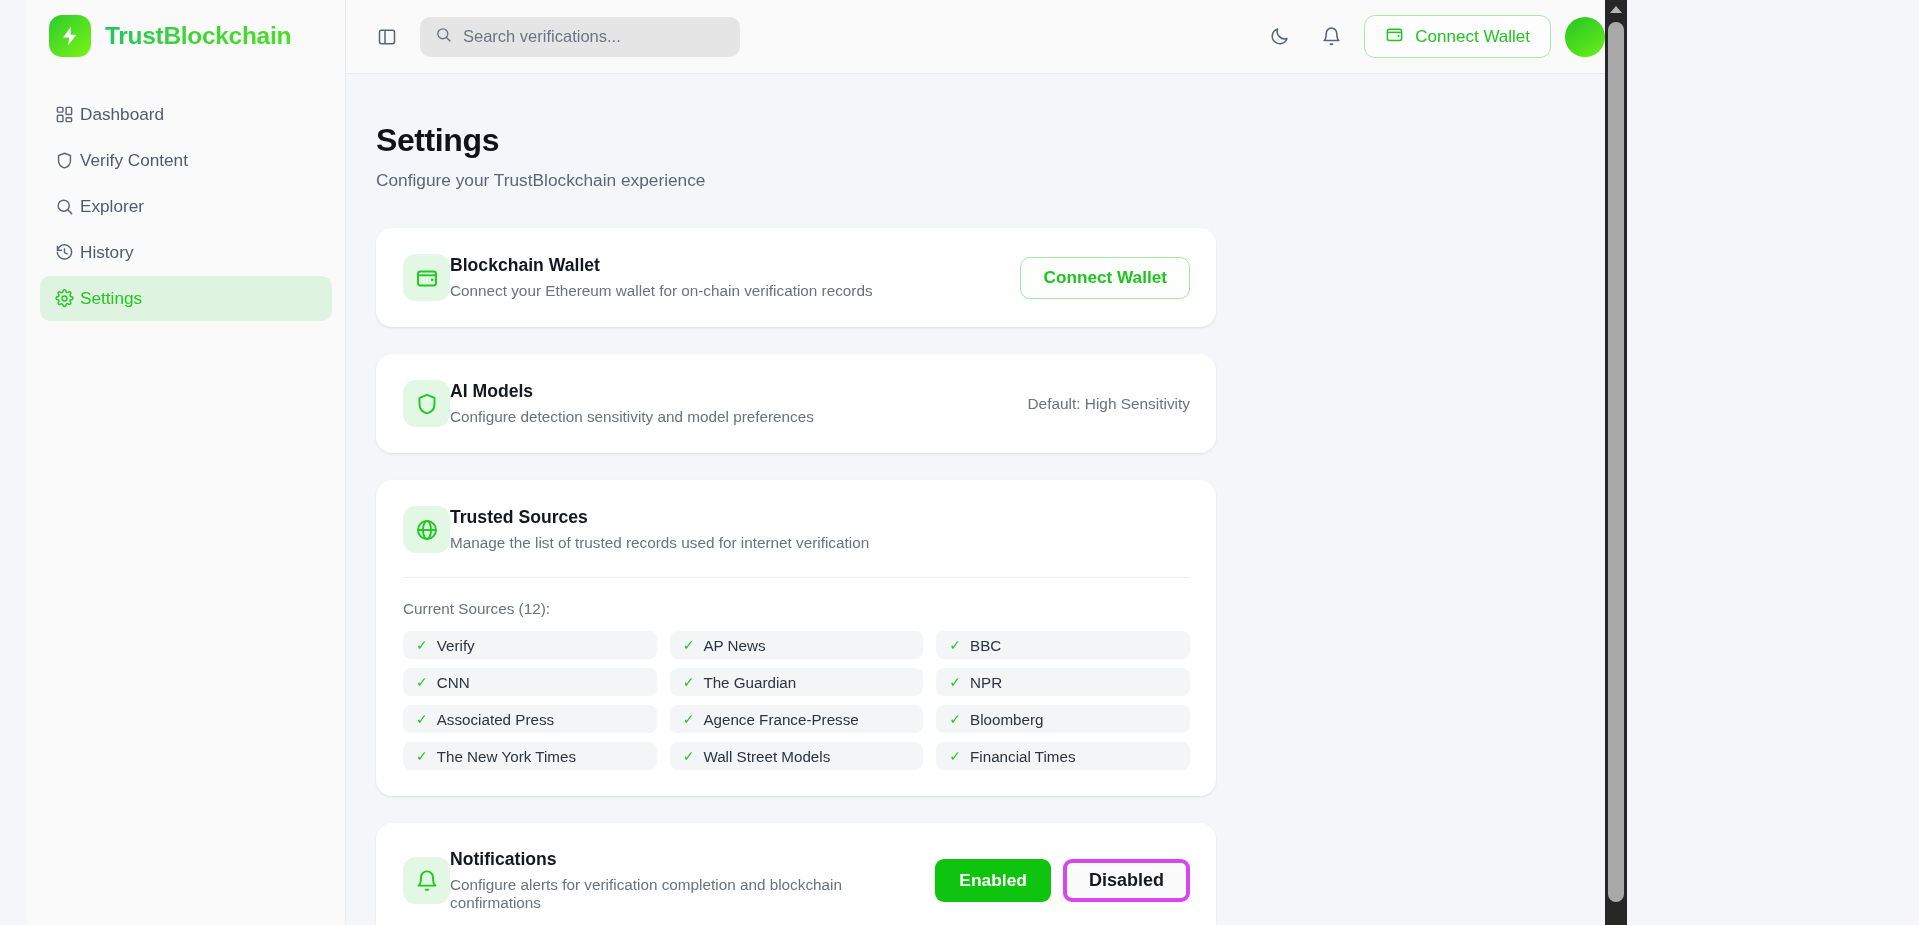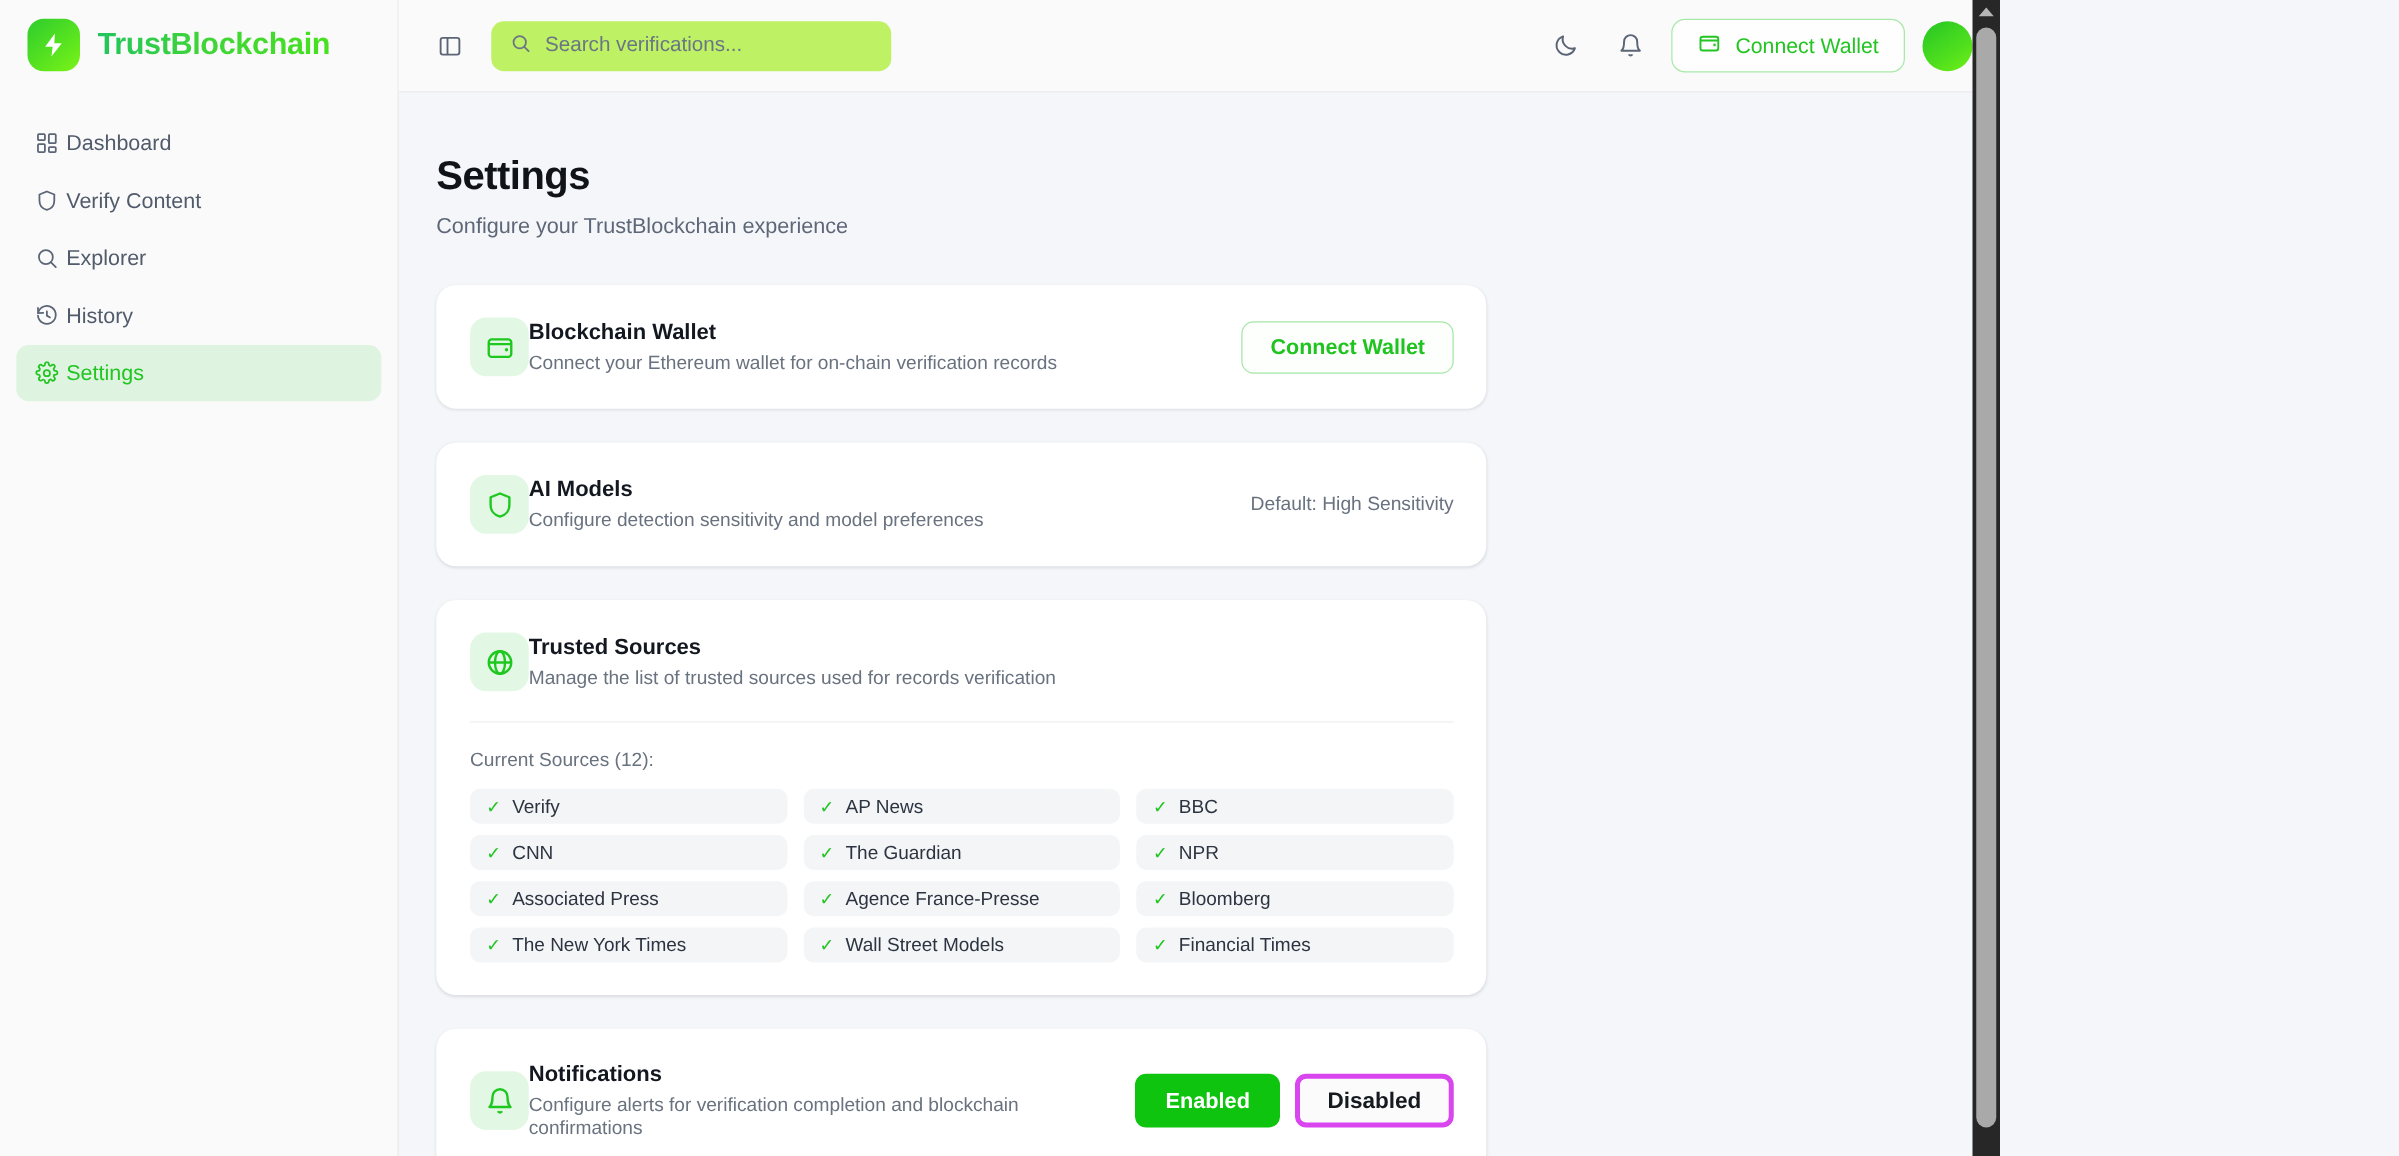--- a/index.html
+++ b/index.html
@@ -3,21 +3,21 @@
 <meta charset="utf-8">
 <style>
   * { box-sizing: border-box; margin: 0; padding: 0; }
   html, body {
     width: 1919px; height: 925px;
     overflow: hidden;
     font-family: "Liberation Sans", sans-serif;
     background: #f4f6f9;
     color: #1f2937;
   }
-  #app { display: flex; width: 1600px; height: 925px; position: relative; }
+  #app { display: flex; width: 1600px; height: 925px; position: relative; margin-left: 27px; }
 
   
   .sidebar {
     width: 319px; height: 925px;
     background: #fafafa;
     border-right: 1px solid #e8eaee;
     flex: 0 0 319px;
     display: flex; flex-direction: column;
   }
   .brand {
@@ -61,21 +61,21 @@
     gap: 14px;
   }
   .icon-btn {
     width: 38px; height: 38px; border-radius: 9px;
     display: flex; align-items: center; justify-content: center;
     cursor: pointer; background: transparent; border: none;
   }
   .icon-btn svg { stroke: #5b6576; }
   .search-box {
     width: 320px; height: 40px;
-    background: #bef264; border-radius: 10px;
+    background: #e5e5e5; border-radius: 10px;
     display: flex; align-items: center; gap: 11px;
     padding: 0 15px;
   }
   .search-box input {
     border: none; outline: none; background: transparent;
     font-size: 16.5px; color: #5e6878;
     font-family: "Liberation Sans", sans-serif;
     width: 100%;
   }
   .search-box input::placeholder { color: #6b7585; }
@@ -336,21 +336,21 @@
           <div class="card-head">
             <div class="card-icon">
               <svg width="24" height="24" viewBox="0 0 24 24" fill="none" stroke-width="1.9">
                 <circle cx="12" cy="12" r="9"></circle>
                   <ellipse cx="12" cy="12" rx="4" ry="9"></ellipse>
                 <line x1="3" y1="12" x2="21" y2="12"></line>
               </svg>
             </div>
             <div class="card-text">
               <div class="card-title">Trusted Sources</div>
-              <div class="card-desc">Manage the list of trusted sources used for records verification</div>
+              <div class="card-desc">Manage the list of trusted records used for internet verification</div>
             </div>
           </div>
           <div class="divider"></div>
           <div class="sources-label">Current Sources (12):</div>
           <div class="sources-grid">
             <div class="source-chip">
                 <span class="chk">✓</span>
                 <span>Verify</span>
               </div>
             <div class="source-chip">

